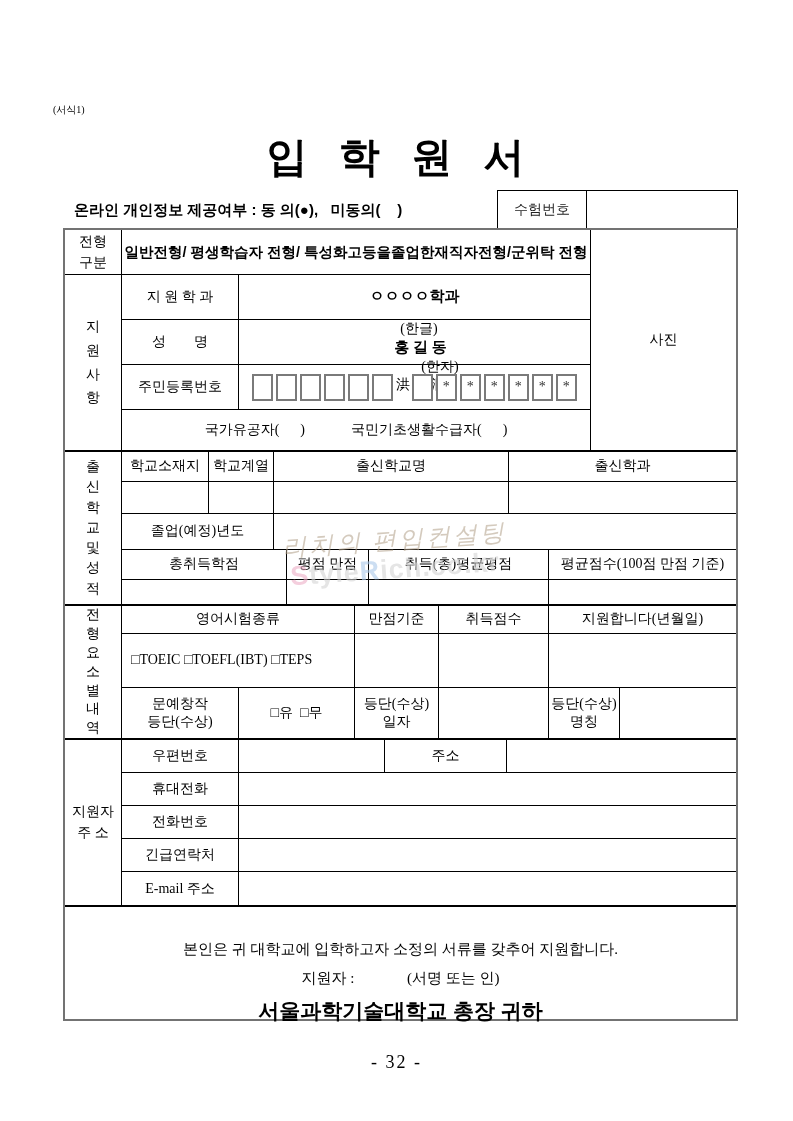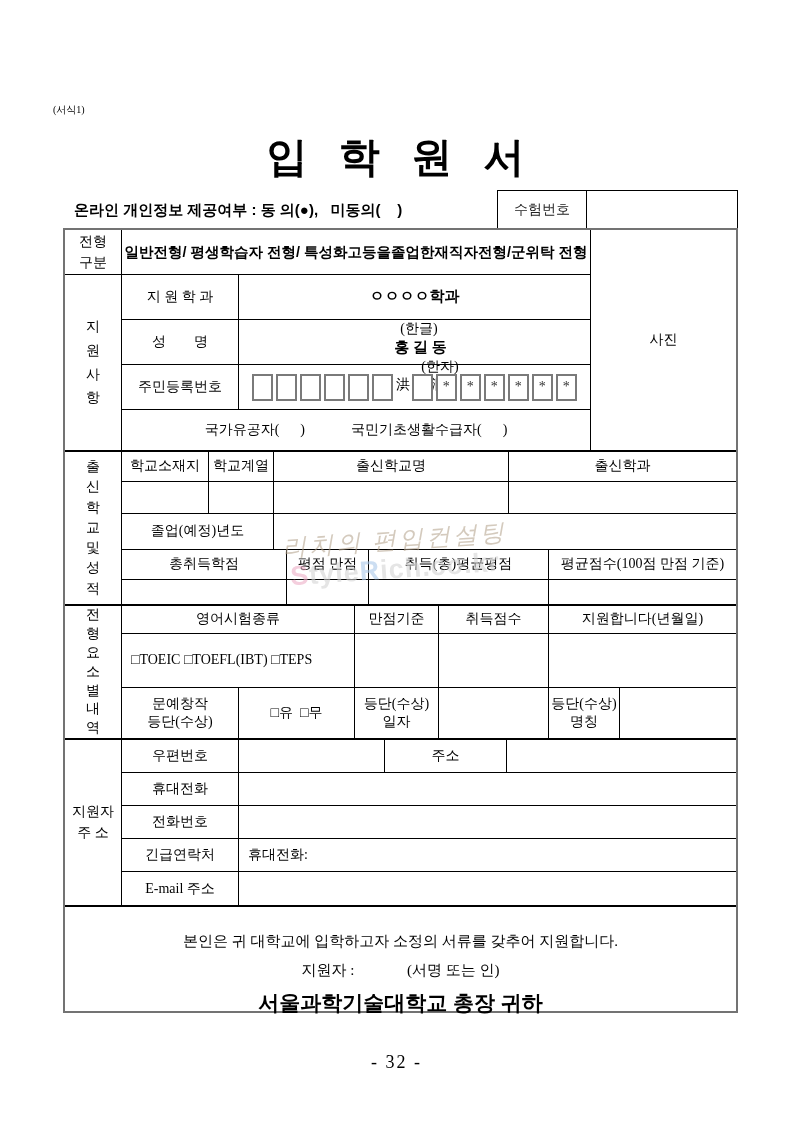--- a/index.html
+++ b/index.html
@@ -64,21 +64,21 @@
   .s1-photo { flex:1; border-left:1px solid #000; box-sizing:border-box; display:flex; align-items:center; justify-content:center; }
 
   .jumin-wrap { display:flex; align-items:center; gap:3px; }
   .jbox {
     display:inline-flex; width:21px; height:27px; border:2px solid #7a7a7a;
     align-items:center; justify-content:center; font-size:14px; color:#333;
     box-sizing:border-box; background:#fff;
   }
   .jdash { margin:0 4px; font-weight:bold; }
 
-  .decl { width:100%; box-sizing:border-box; text-align:center; padding-top:25px; }
+  .decl { width:100%; box-sizing:border-box; text-align:center; padding-top:25px;margin-top:8px; }
   .decl-line1 { font-size:15px; margin-bottom:10px; }
   .decl-line2 { font-size:15px; margin-bottom:8px; }
   .decl-line3 { font-size:15px; margin-bottom:9px; }
   .decl-line4 { font-family:"Liberation Sans","DejaVu Sans",sans-serif; font-size:21px; font-weight:bold; }
 
   .page-footer { position:absolute; left:0; top:1052px; width:100%; text-align:center; font-size:18px; letter-spacing:2px; }
 
   .watermark {
     position:absolute; left:283px; top:524px; z-index:5; pointer-events:none;
     transform:rotate(-4deg); opacity:0.75;
@@ -257,21 +257,20 @@
         <div class="row" style="height:33px;">
           <div class="cell" style="width:117px;">휴대전화</div>
           <div class="cell last" style="width:497px;"></div>
         </div>
         <div class="row" style="height:33px;">
           <div class="cell" style="width:117px;">전화번호</div>
           <div class="cell last" style="width:497px;"></div>
         </div>
         <div class="row" style="height:33px;">
           <div class="cell" style="width:117px;">긴급연락처</div>
-          <div class="cell last left" style="width:497px;">휴대전화:</div>
         </div>
         <div class="row" style="height:33px;">
           <div class="cell" style="width:117px;">E-mail 주소</div>
           <div class="cell last" style="width:497px;"></div>
         </div>
       </div>
     </div>
 
     <div class="sec">
       <div class="decl" style="height:104px;">

